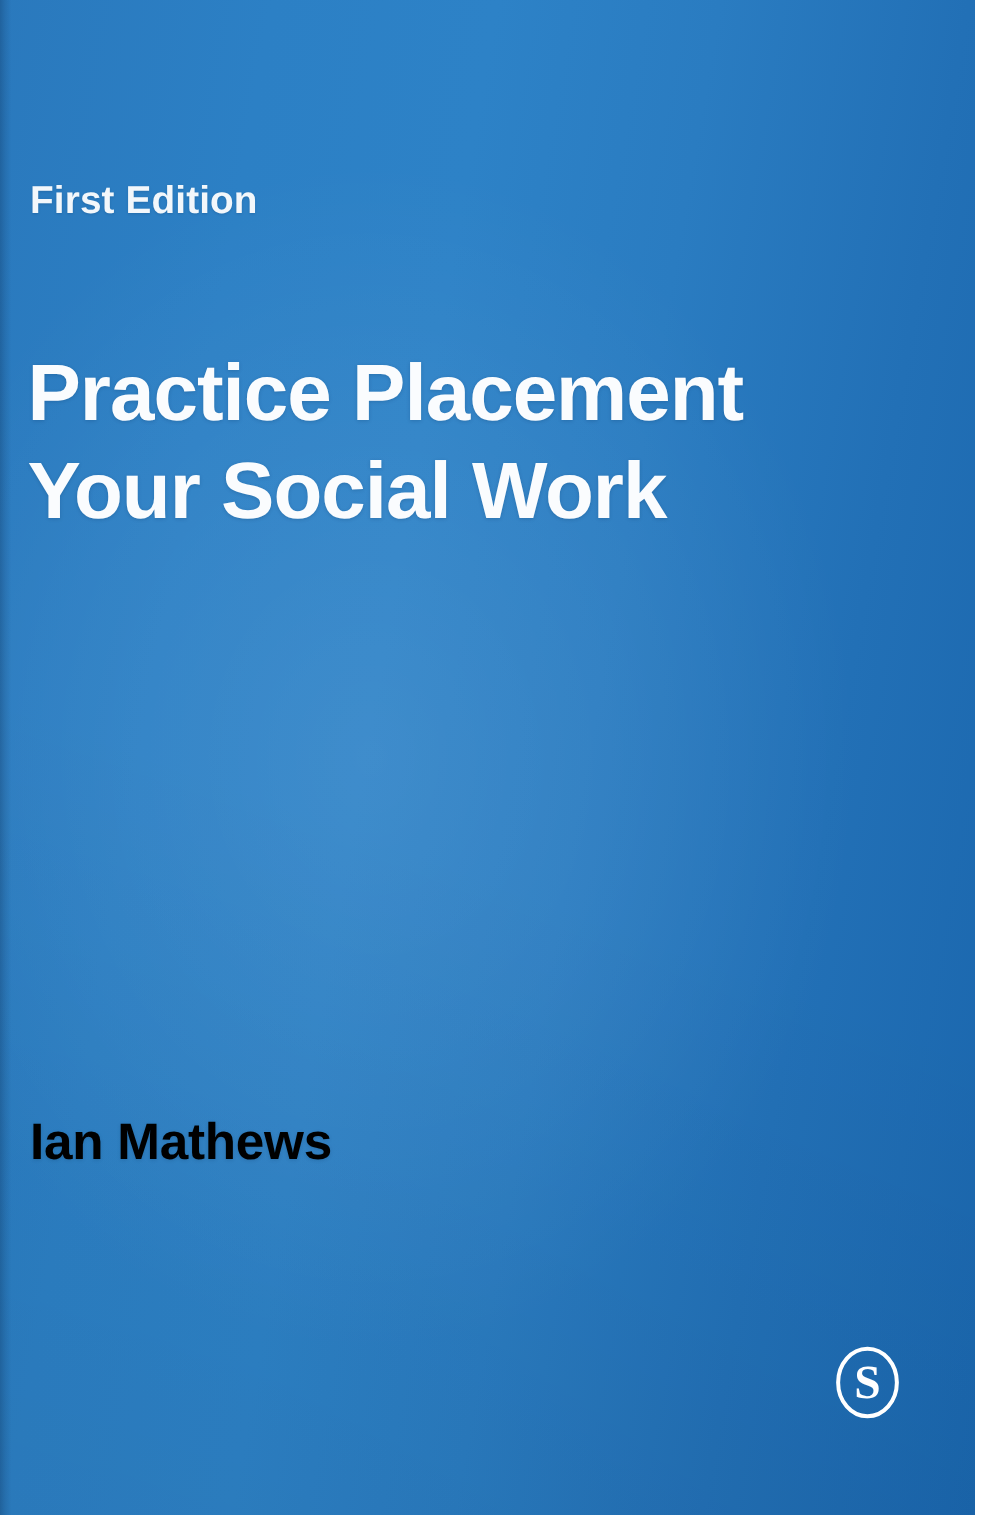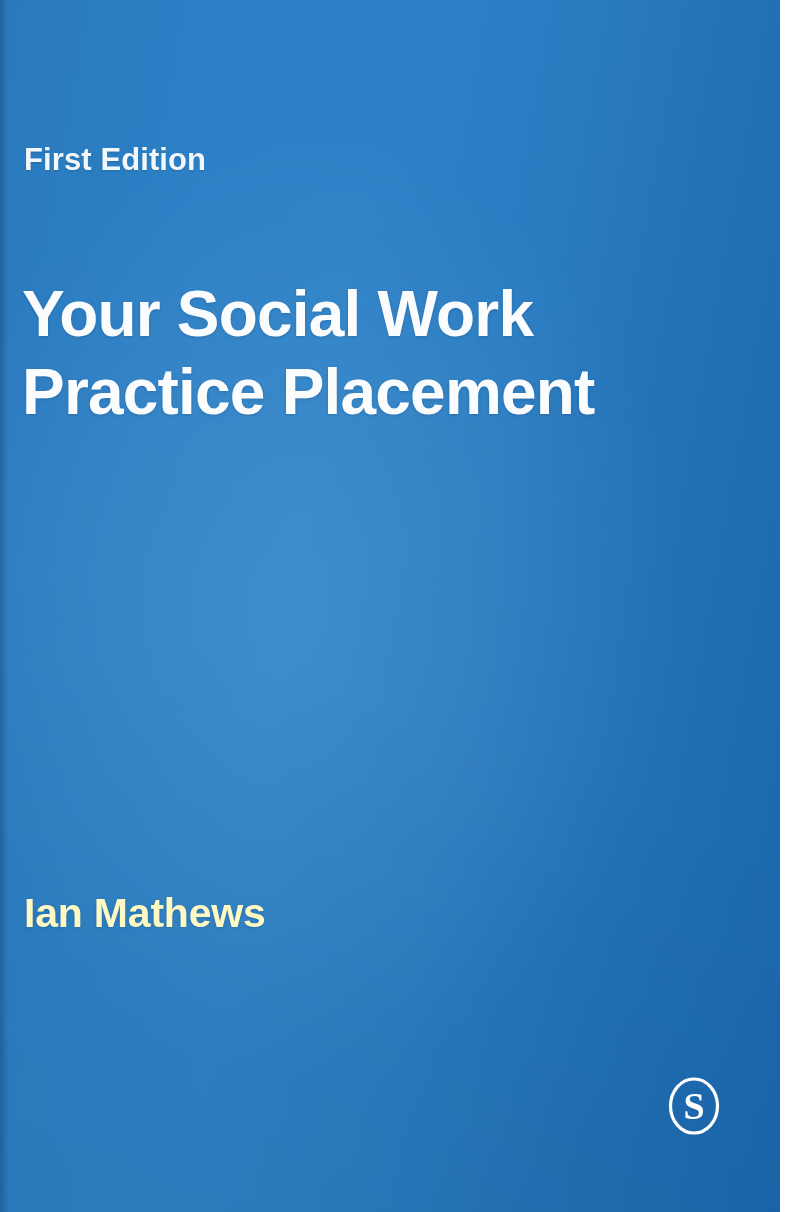--- a/index.html
+++ b/index.html
@@ -97,21 +97,21 @@
     text-shadow: 0 1px 3px rgba(10,45,85,0.22);
   }
   .title-line { display: block; white-space: nowrap; }
 
   .author {
     position: absolute;
     left: 24px;
     top: 893px;
     font-size: 41px;
     font-weight: bold;
-    color: #fef9c3;
+    color: #000000;
     letter-spacing: -0.2px;
     line-height: 1;
     text-shadow: 0 1px 3px rgba(10,45,85,0.20);
     white-space: nowrap;
   }
 
   .publisher-logo {
     position: absolute;
     left: 666px;
     top: 1076px;
@@ -128,22 +128,22 @@
   <div class="cover-bg"></div>
   <div class="cover-sheen"></div>
   <div class="cover-corner"></div>
   <div class="spine-shadow"></div>
 
   <div class="content">
 
     <div class="edition">First Edition</div>
 
     <div class="title">
+      <span class="title-line">Practice Placement</span>
       <span class="title-line">Your Social Work</span>
-      <span class="title-line">Practice Placement</span>
     </div>
 
     <div class="author">Ian Mathews</div>
 
     <div class="publisher-logo">
       <svg viewBox="0 0 56 60" xmlns="http://www.w3.org/2000/svg" aria-hidden="true">
         <ellipse cx="28" cy="30" rx="23.5" ry="27" fill="none" stroke="#ffffff" stroke-width="3.2"></ellipse>
         <text x="28" y="30" text-anchor="middle" dominant-baseline="central" font-family="'Liberation Serif', serif" font-size="38" font-weight="bold" fill="#ffffff">S</text>
       </svg>
     </div>

